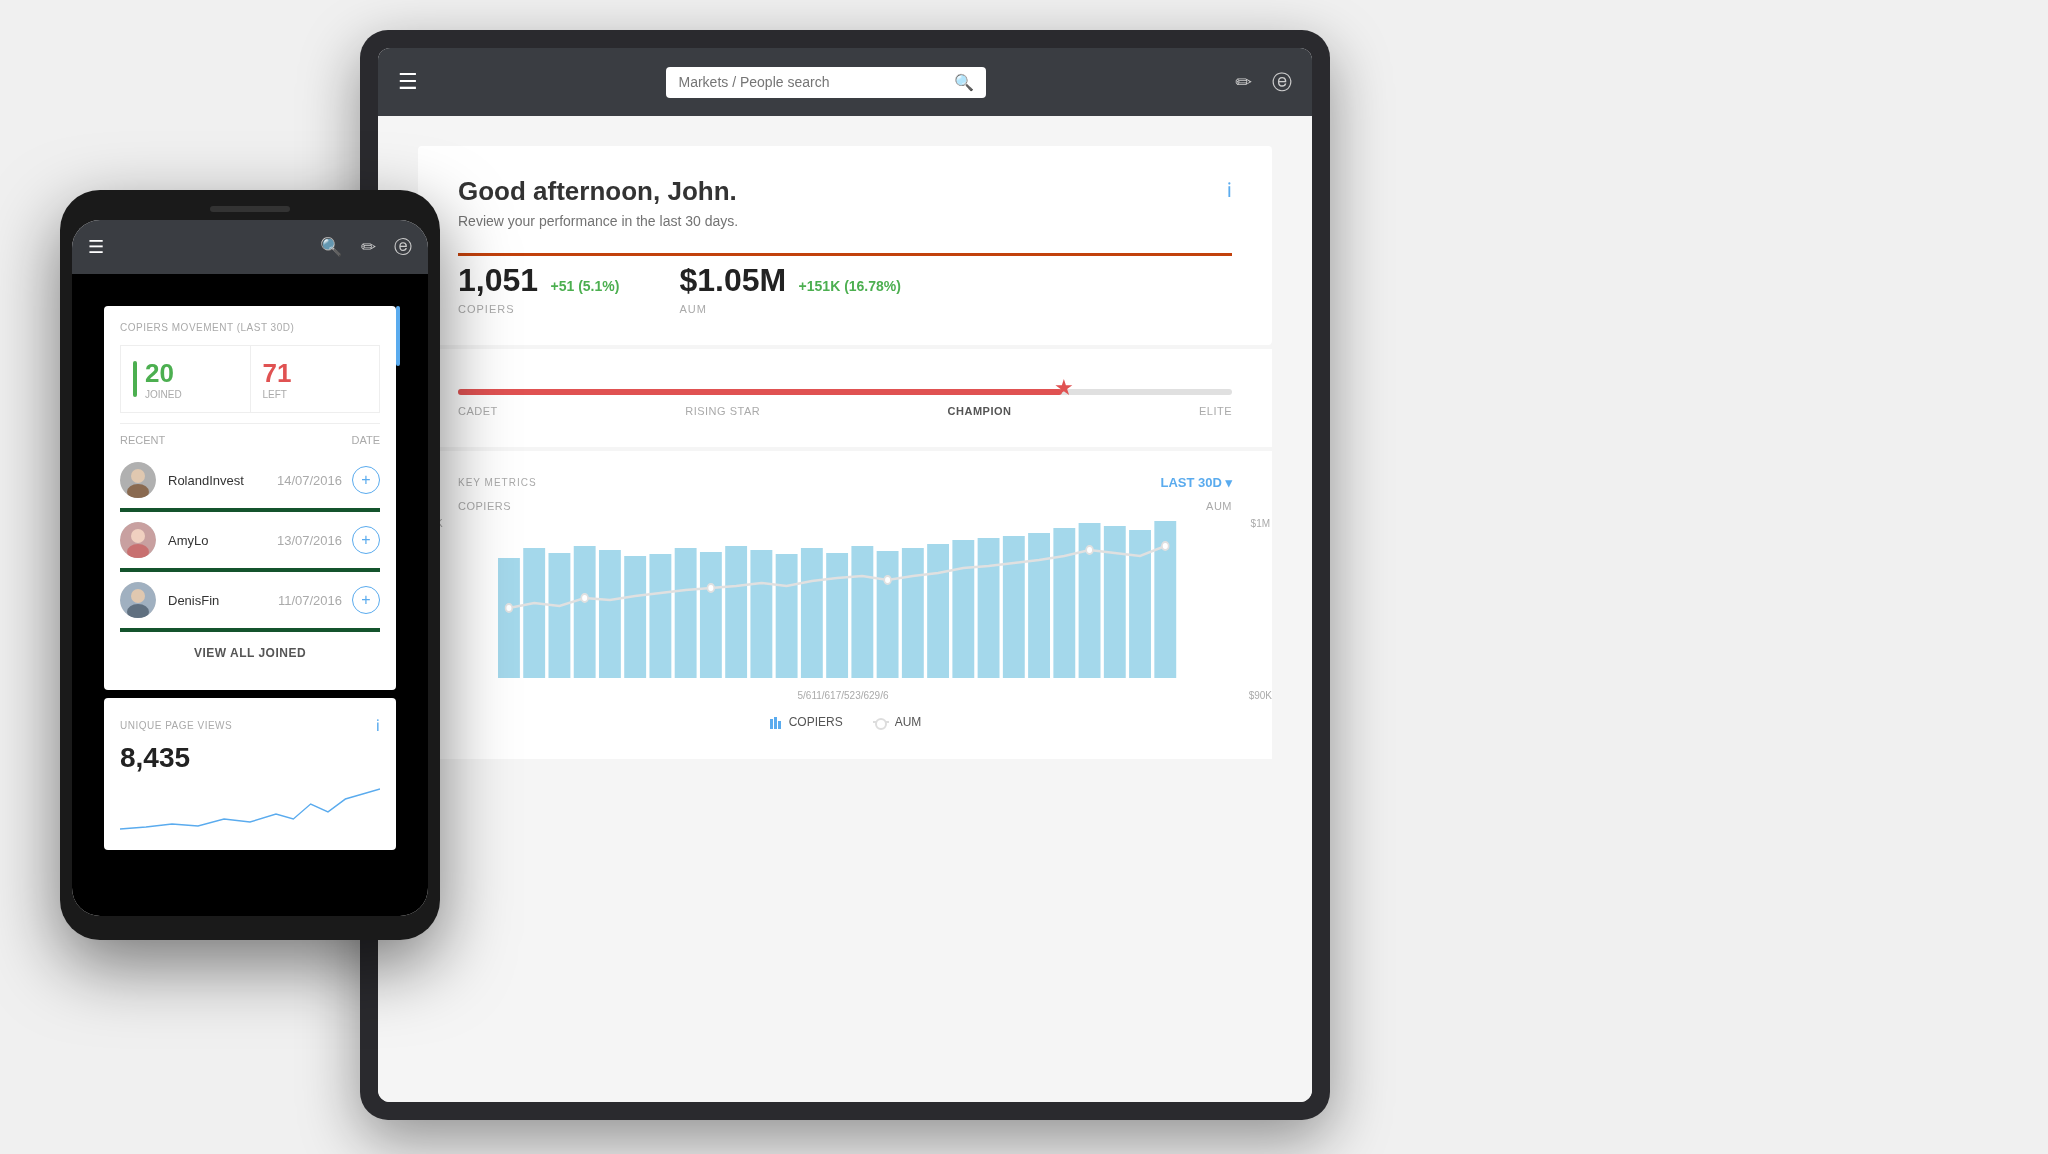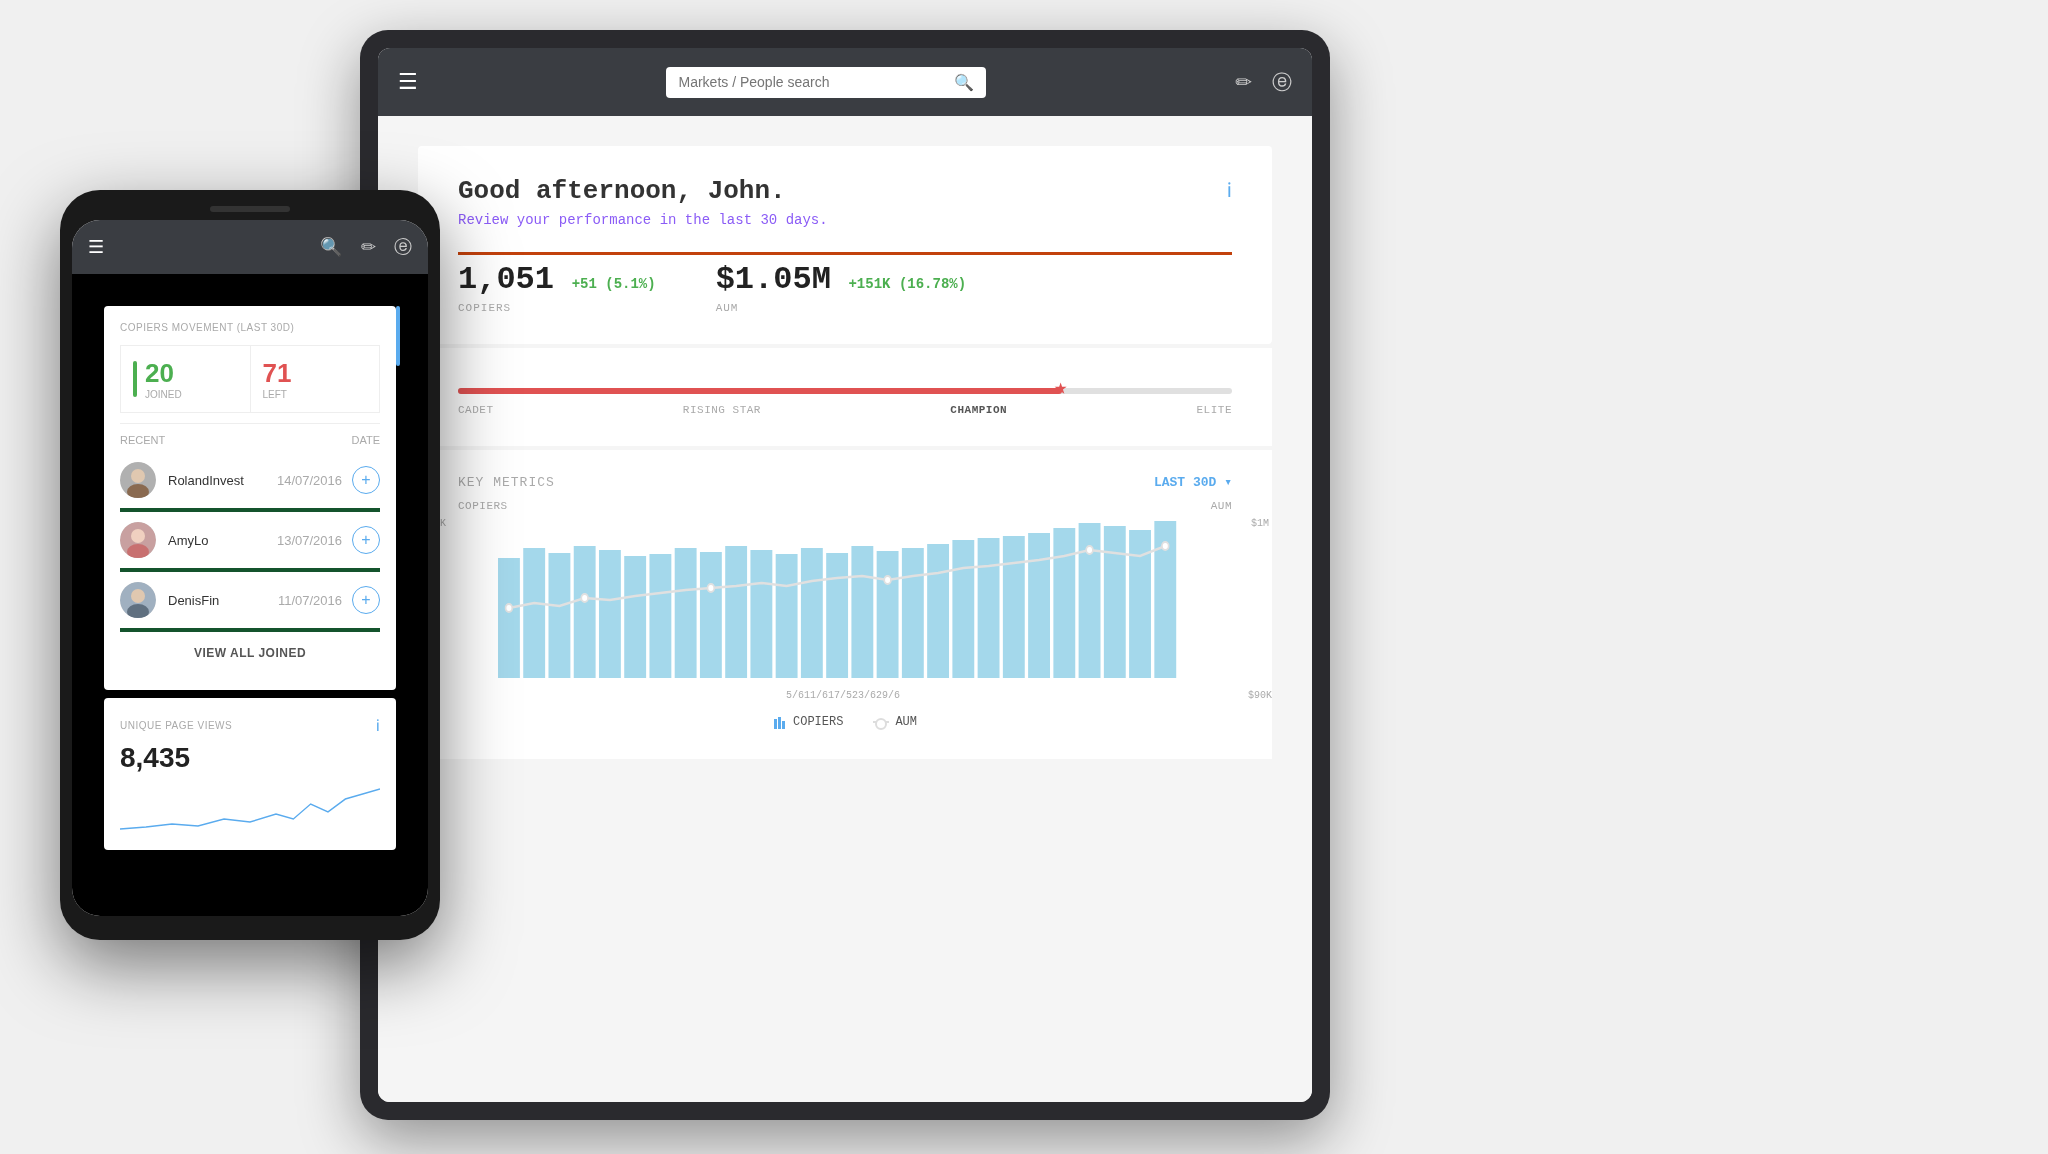--- a/index.html
+++ b/index.html
@@ -82,38 +82,37 @@
       color: #ccc;
       font-size: 20px;
       cursor: pointer;
     }
 
     .tablet-content {
       flex: 1;
       overflow-y: auto;
       padding: 30px 40px;
       background: #f5f5f5;
-      font-family: Liberation Mono, monospace;
     }
 
     .greeting-section {
       background: #fff;
       border-radius: 4px;
       padding: 30px 40px;
       margin-bottom: 4px;
     }
     .greeting-title {
       font-size: 26px;
       font-weight: 600;
       color: #333;
       margin-bottom: 6px;
     }
     .greeting-subtitle {
       font-size: 14px;
-      color: #8b5cf6;
+      color: #737373;
       text-align: center;
     }
     .greeting-header {
       position: relative;
       display: flex;
       justify-content: space-between;
       align-items: flex-start;
     }
 
     .stats-row {
@@ -190,21 +189,21 @@
       background: #fff;
       padding: 24px 40px 30px;
     }
     .metrics-header {
       display: flex;
       justify-content: space-between;
       align-items: center;
       margin-bottom: 10px;
     }
     .metrics-title {
-      font-size: 13px;
+      font-size: 10px;
       color: #aaa;
       text-transform: uppercase;
       letter-spacing: 1px;
     }
     .metrics-period {
       font-size: 13px;
       color: #5aabee;
       font-weight: 600;
       cursor: pointer;
     }

